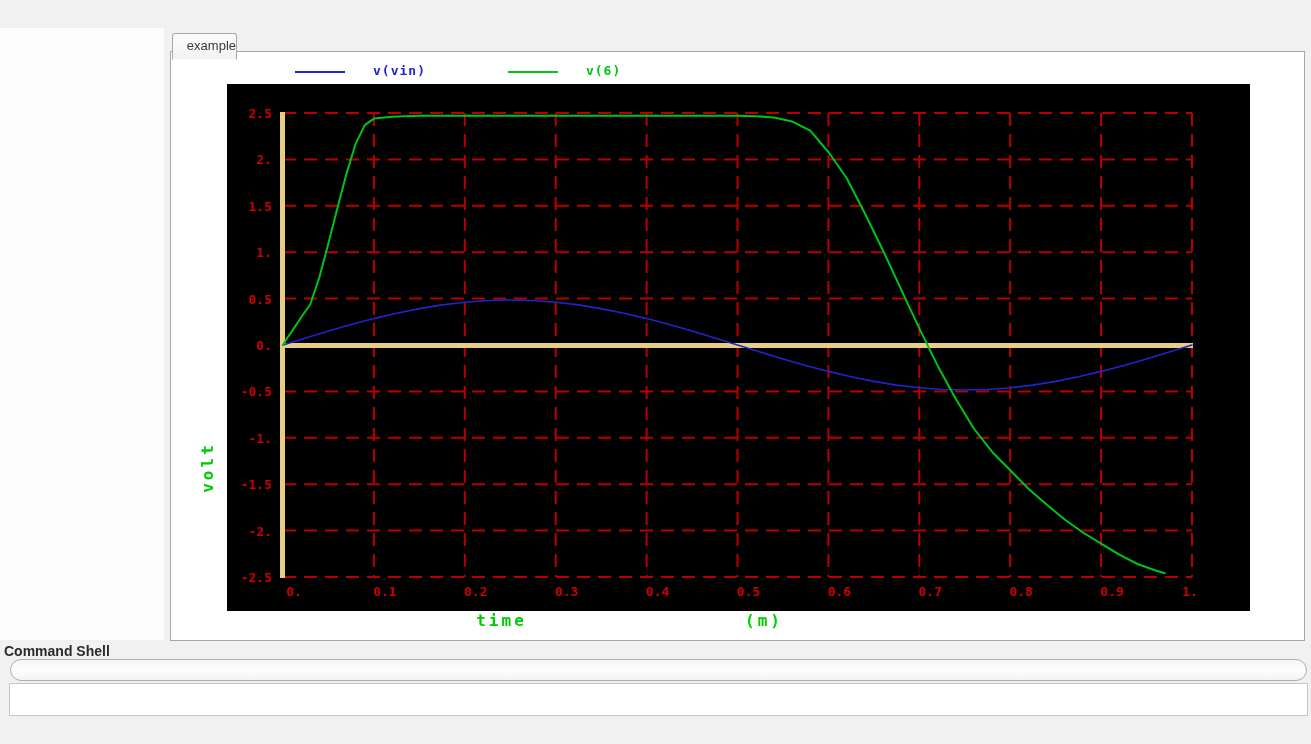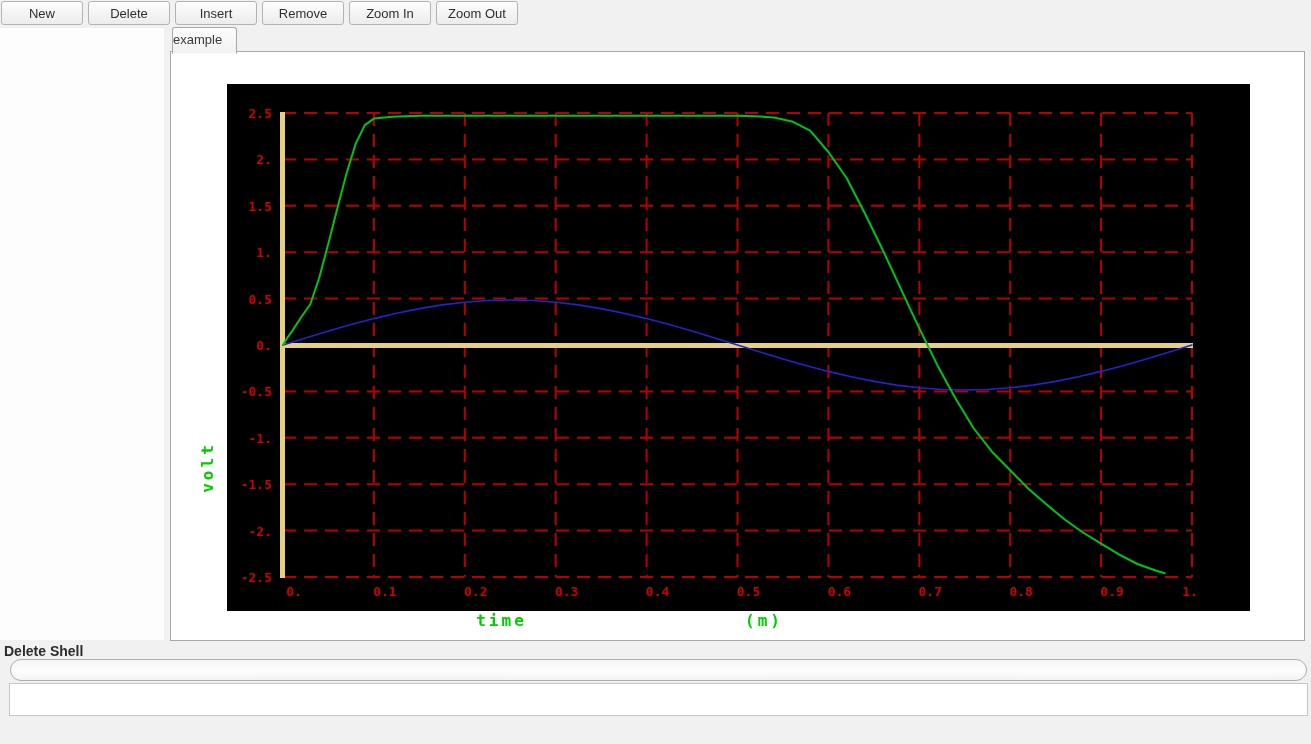--- a/index.html
+++ b/index.html
@@ -10,24 +10,24 @@
   
   .toolbar{position:absolute;left:0;top:0;width:100%;height:27px;display:flex;gap:5px;padding:1px 0 0 1px;box-sizing:border-box;}
   .tb-btn{width:82px;height:24px;border:1px solid #b3b3b3;border-radius:3px;
           background:linear-gradient(#fdfdfd,#ececec);color:#2e2e2e;font:13px "Liberation Sans",sans-serif;
           box-shadow:0 1px 0 rgba(255,255,255,.6) inset;cursor:default;}
 
   
   .left-panel{position:absolute;left:0;top:28px;width:164px;height:612px;background:#fdfdfd;}
 
   
-  .nb-tab{position:absolute;left:172px;top:27px;width:63px;height:25px;z-index:3;
+  .nb-tab{position:absolute;left:172px;top:33px;width:63px;height:25px;z-index:3;
           border:1px solid #a8a8a8;border-bottom:1px solid #fbfbfb;border-radius:3px 3px 0 0;
           background:linear-gradient(#fcfcfc,#f2f2f2);
-          font:13px "Liberation Sans",sans-serif;color:#3a3a3a;text-align:left;line-height:24px;}
+          font:13px "Liberation Sans",sans-serif;color:#3a3a3a;text-align:right;line-height:24px;}
   .nb-content{position:absolute;left:170px;top:51px;width:1133px;height:588px;z-index:2;
               background:#ffffff;border:1px solid #a8a8a8;}
 
   
   #legend{position:absolute;left:295px;top:62px;height:18px;display:flex;z-index:4;}
   .legend-entry{display:flex;margin-right:82px;}
   .legend-line{width:50px;height:0;border-top:2px solid #000;margin-top:9px;margin-right:28px;}
   .legend-label{font:bold 13px "DejaVu Sans Mono",monospace;line-height:18px;letter-spacing:1px;}
 
   
@@ -45,34 +45,36 @@
             padding:0 10px;font:13px "Liberation Sans",sans-serif;color:#222;outline:none;}
   .cs-output{position:absolute;left:9px;top:683px;width:1299px;height:33px;box-sizing:border-box;
              background:#ffffff;border:1px solid #c6c6c6;font:12px "DejaVu Sans Mono",monospace;color:#222;
              padding:2px 4px;overflow:auto;}
 </style>
 </head>
 <body>
 
 <div class="app">
 
-  <div class="toolbar" id="toolbar">
-      <button class="tb-btn">New</button>
-      <button class="tb-btn">Delete</button>
-      <button class="tb-btn">Insert</button>
-      <button class="tb-btn">Remove</button>
-      <button class="tb-btn">Zoom In</button>
-      <button class="tb-btn">Zoom Out</button>
-    </div>
 
   <div class="left-panel"></div>
 
   <div class="nb-tab">example</div>
   <div class="nb-content"></div>
 
+  <div id="legend">
+      <div class="legend-entry">
+        <span class="legend-line" style="border-top-color: rgb(35, 35, 204);"></span>
+        <span class="legend-label" style="color: rgb(35, 35, 204);">v(vin)</span>
+      </div>
+      <div class="legend-entry">
+        <span class="legend-line" style="border-top-color: rgb(0, 196, 20);"></span>
+        <span class="legend-label" style="color: rgb(0, 196, 20);">v(6)</span>
+      </div>
+    </div>
 
   <svg id="plot-svg" width="1023" height="527">
       <line x1="56" y1="29" x2="965" y2="29" stroke="#b80000" stroke-width="2" stroke-dasharray="13 8"></line>
       <line x1="56" y1="75.4" x2="965" y2="75.4" stroke="#b80000" stroke-width="2" stroke-dasharray="13 8"></line>
       <line x1="56" y1="121.80000000000001" x2="965" y2="121.80000000000001" stroke="#b80000" stroke-width="2" stroke-dasharray="13 8"></line>
       <line x1="56" y1="168.2" x2="965" y2="168.2" stroke="#b80000" stroke-width="2" stroke-dasharray="13 8"></line>
       <line x1="56" y1="214.6" x2="965" y2="214.6" stroke="#b80000" stroke-width="2" stroke-dasharray="13 8"></line>
       <line x1="56" y1="261" x2="965" y2="261" stroke="#b80000" stroke-width="2" stroke-dasharray="13 8"></line>
       <line x1="56" y1="307.4" x2="965" y2="307.4" stroke="#b80000" stroke-width="2" stroke-dasharray="13 8"></line>
       <line x1="56" y1="353.8" x2="965" y2="353.8" stroke="#b80000" stroke-width="2" stroke-dasharray="13 8"></line>
@@ -114,17 +116,17 @@
       <text x="703.3" y="512" text-anchor="middle" fill="#cc0000">0.7</text>
       <text x="794.2" y="512" text-anchor="middle" fill="#cc0000">0.8</text>
       <text x="885.1" y="512" text-anchor="middle" fill="#cc0000">0.9</text>
       <text x="963" y="512" text-anchor="middle" fill="#cc0000">1.</text>
     </svg>
 
   <div class="axis-label" id="ylabel" style="color: rgb(0, 204, 0);">volt</div>
   <div class="axis-label" id="xlabel" style="color: rgb(0, 204, 0);">time</div>
   <div class="axis-label" id="xunit" style="color: rgb(0, 204, 0);">(m)</div>
 
-  <div class="cs-label">Delete Shell</div>
+  <div class="cs-label">Command Shell</div>
   <input class="cs-input" type="text" value="" style="">
   <div class="cs-output"></div>
 
 </div>
 
 </body></html>

